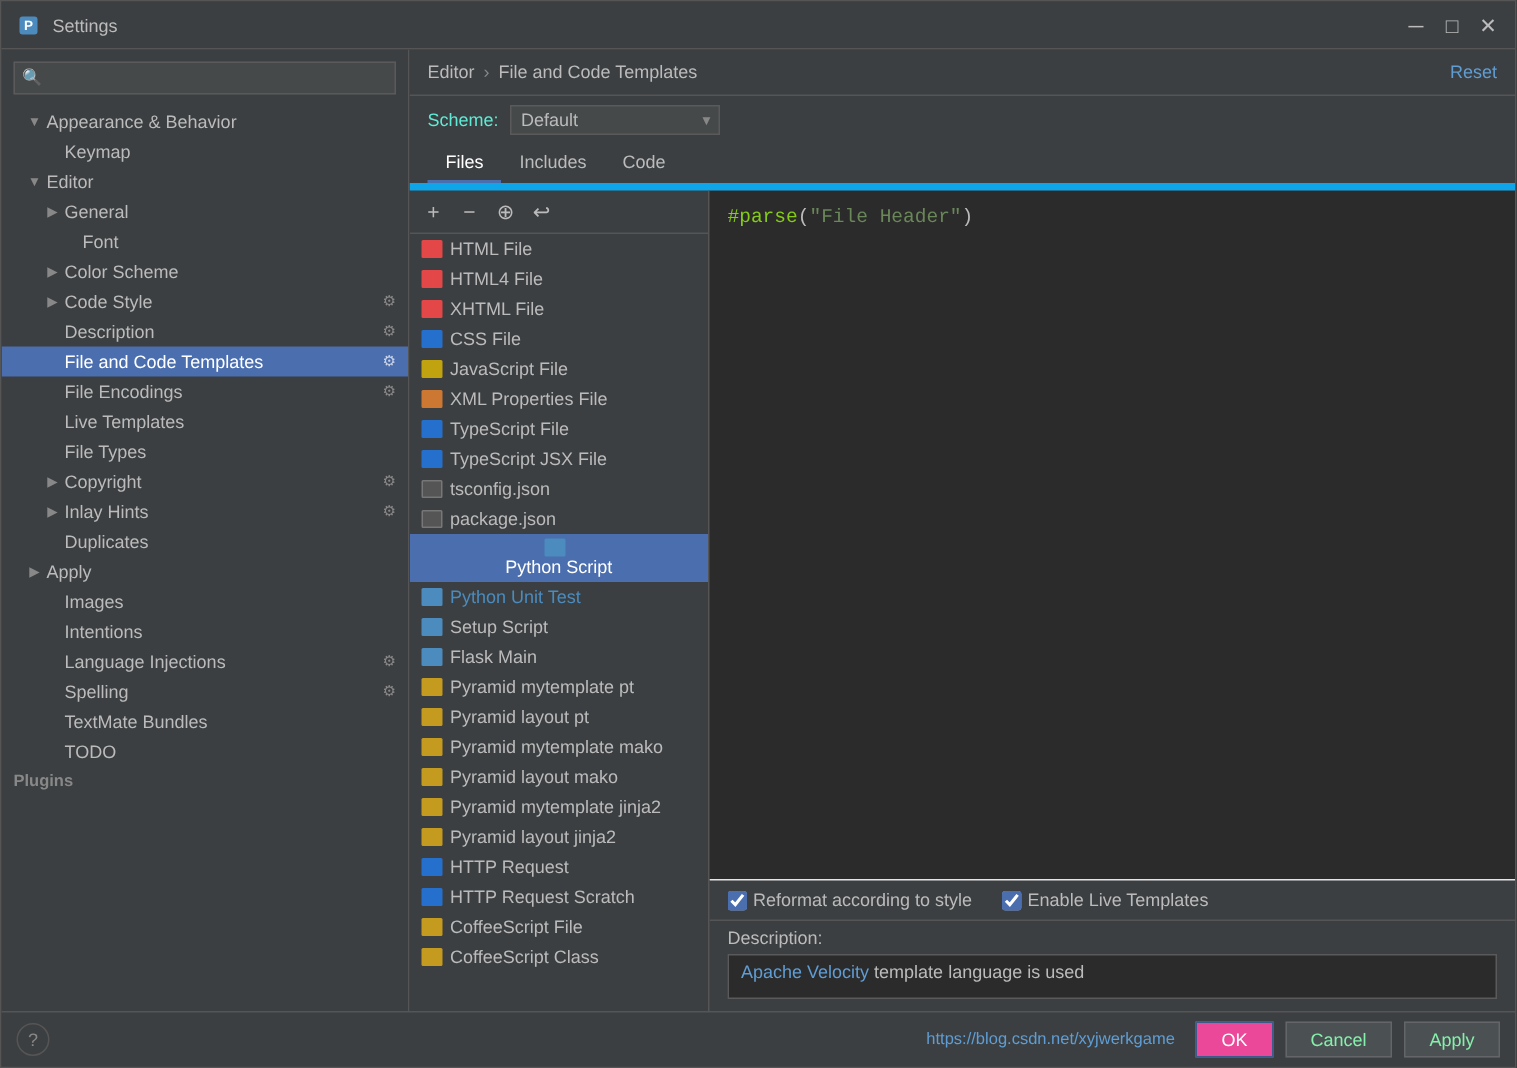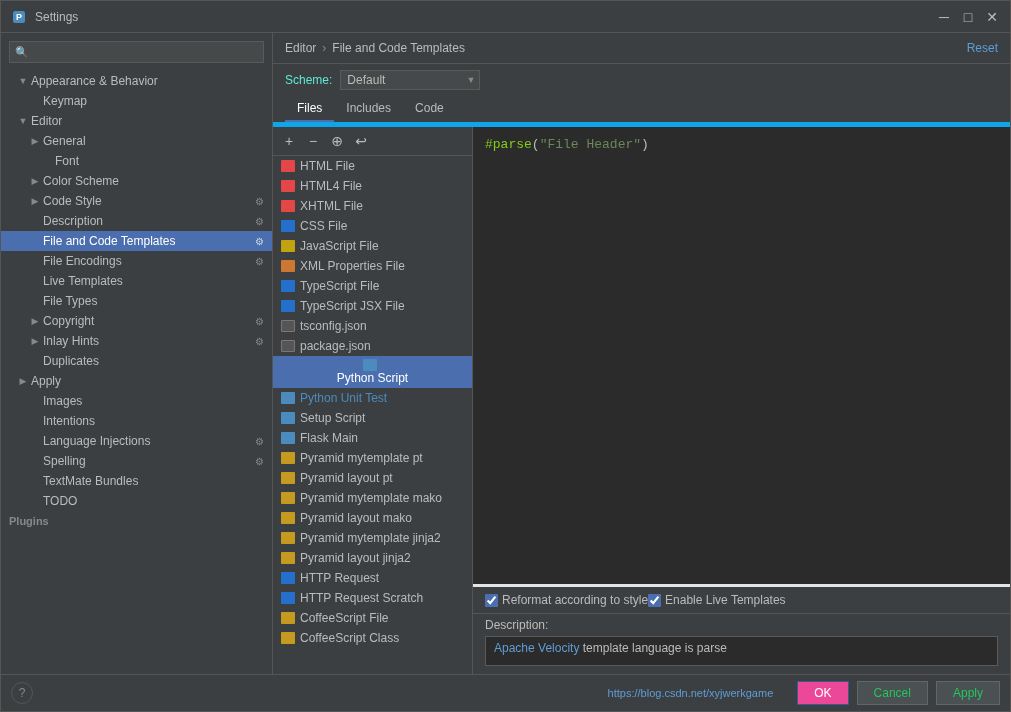--- a/index.html
+++ b/index.html
@@ -276,21 +276,22 @@
     .code-editor::-webkit-scrollbar { width: 6px; }
     .code-editor::-webkit-scrollbar-track { background: #2b2b2b; }
     .code-editor::-webkit-scrollbar-thumb { background: #555; }
     .code-parse { color: #84cc16; }
     .code-string { color: #6a8759; }
     .code-paren { color: #bbbbbb; }
     .options-row {
       display: flex;
       align-items: center;
       padding: 6px 12px;
-      border-top: 3px solid #e5e5e5;
+      gap: 20px;
+      border-top: 1px solid #e5e5e5;
       flex-shrink: 0;
     }
     .checkbox-label {
       display: flex;
       align-items: center;
       gap: 4px;
       font-size: 12px;
       color: #bbbbbb;
       cursor: pointer;
     }
@@ -338,35 +339,35 @@
       justify-content: center;
       cursor: pointer;
       color: #888;
       font-size: 12px;
       background: none;
       margin-right: auto;
     }
     .dialog-btn {
       background: #4b5052;
       border: 1px solid #636568;
-      color: #22c55e;
+      color: #86efac;
       padding: 4px 16px;
       cursor: pointer;
       font-size: 12px;
       outline: none;
     }
     .dialog-btn.primary {
       background: #ec4899;
       border-color: #3d5a8a;
       color: #fff;
     }
     .status-url {
       color: #5f9dd4;
       font-size: 11px;
-      margin-right: 16px;
+      margin-right: 6px;
     }
     .file-icon-box {
       width: 14px;
       height: 12px;
       display: inline-block;
       border-radius: 1px;
       flex-shrink: 0;
       margin-right: 5px;
     }
   </style>
@@ -651,21 +652,21 @@
               <span>Reformat according to style</span>
             </label>
             <label class="checkbox-label">
               <input type="checkbox" class="checkbox-input" checked="" style="">
               <span>Enable Live Templates</span>
             </label>
           </div>
           <div class="description-panel">
             <div class="description-label">Description:</div>
             <div class="description-box">
-              <span class="desc-link">Apache Velocity</span><span class="desc-text"> template language is parse</span>
+              <span class="desc-link">Apache Velocity</span><span class="desc-text"> template language is used</span>
             </div>
           </div>
         </div>
       </div>
     </div>
   </div>
 
   <div class="bottom-bar">
     <button class="help-btn">?</button>
     <span class="status-url">https://blog.csdn.net/xyjwerkgame</span>

